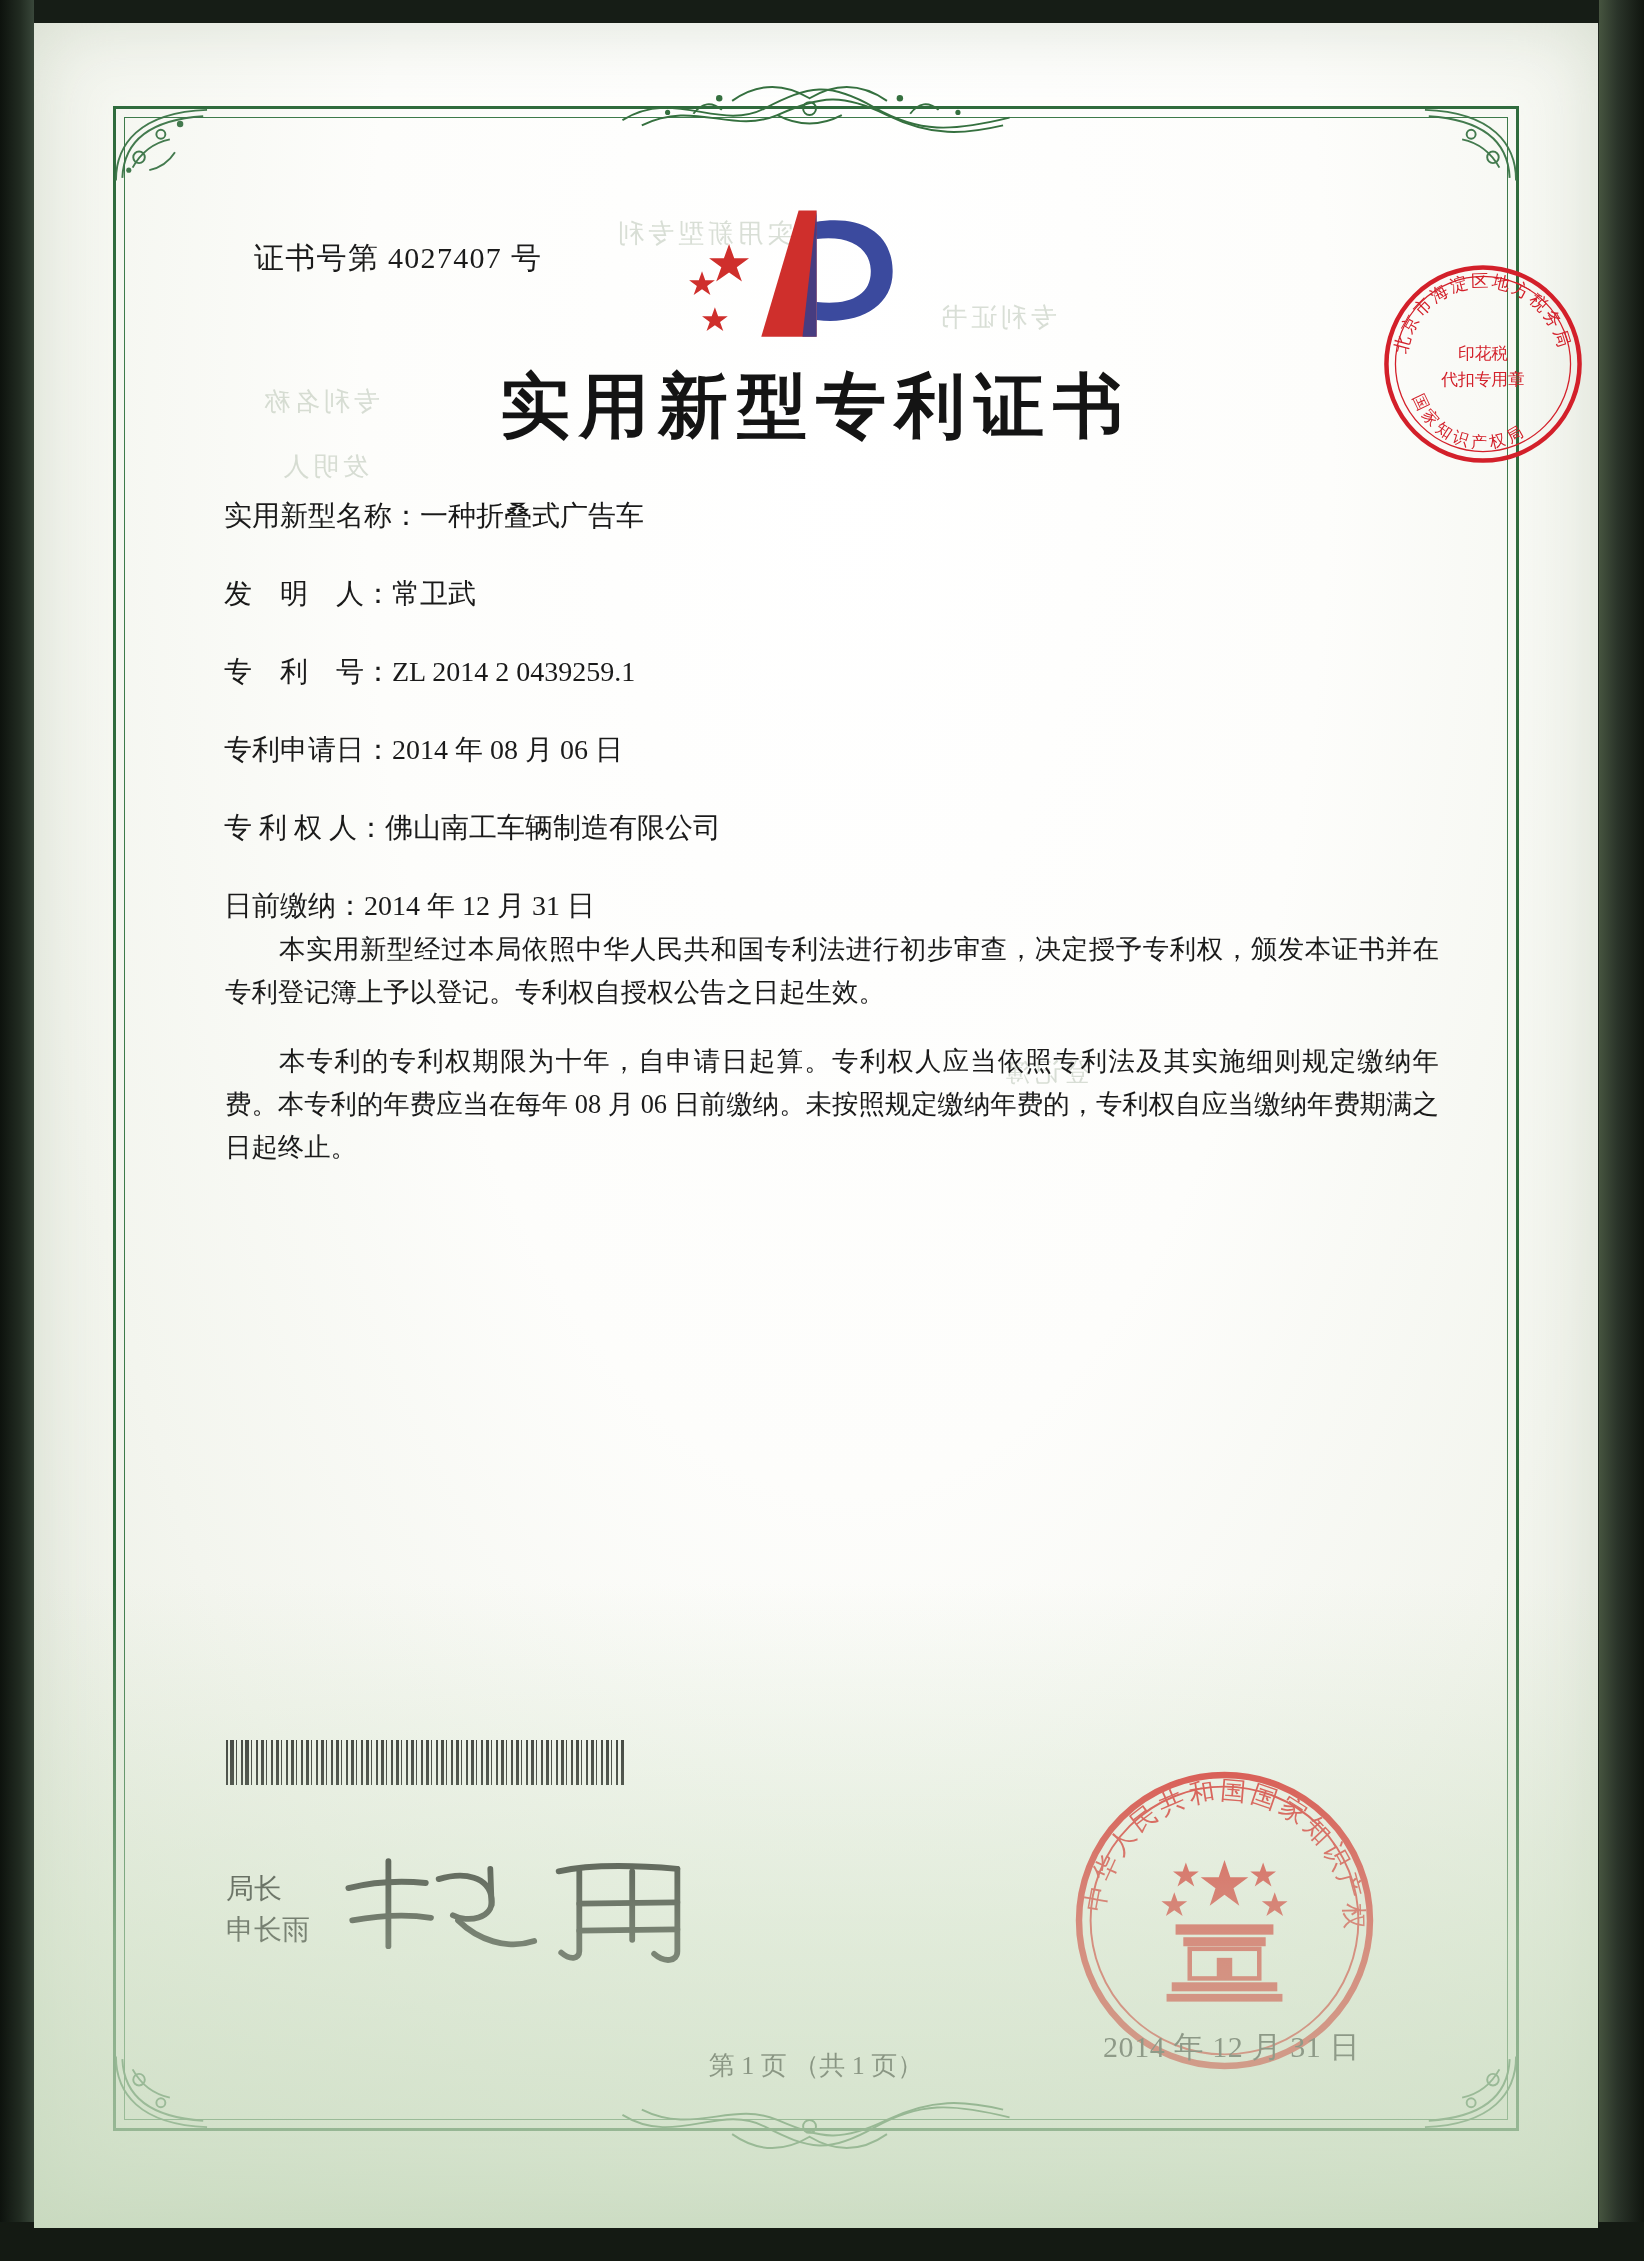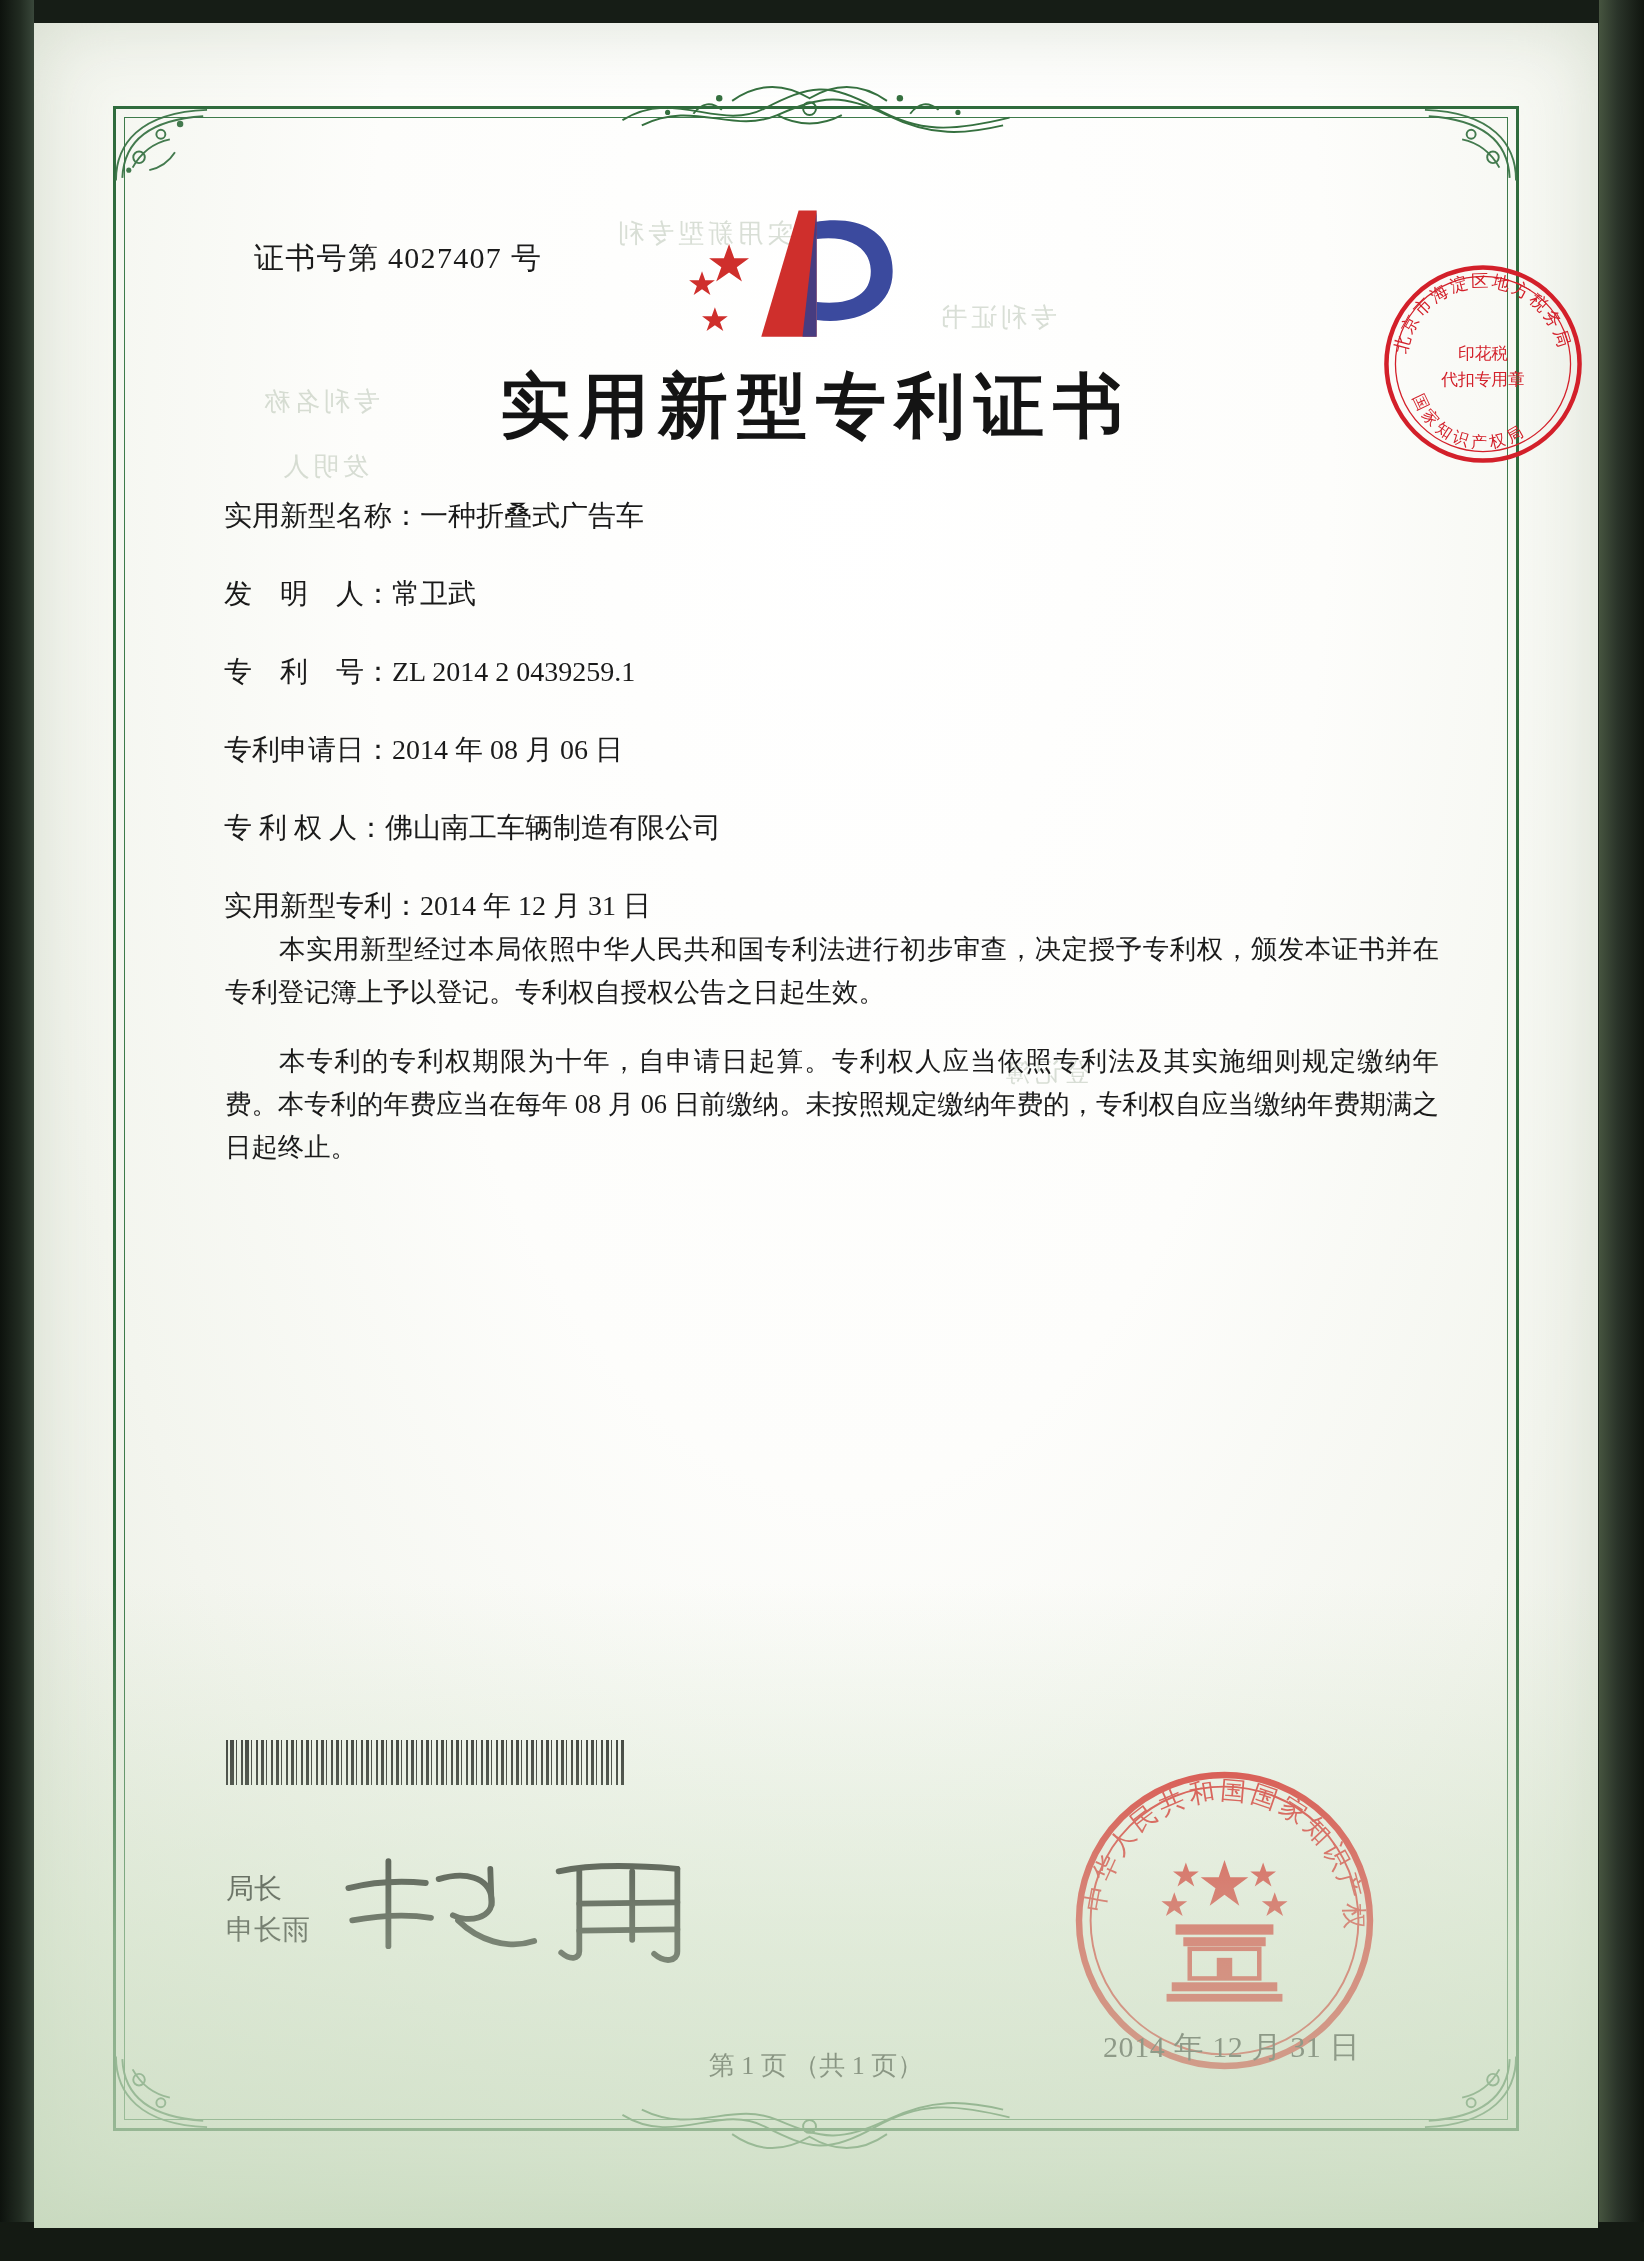--- a/index.html
+++ b/index.html
@@ -380,21 +380,21 @@
       <div class="field-row">
         <span class="field-label">专　利　号：</span><span class="field-value">ZL 2014 2 0439259.1</span>
       </div>
       <div class="field-row">
         <span class="field-label">专利申请日：</span><span class="field-value">2014 年 08 月 06 日</span>
       </div>
       <div class="field-row">
         <span class="field-label">专 利 权 人：</span><span class="field-value">佛山南工车辆制造有限公司</span>
       </div>
       <div class="field-row">
-        <span class="field-label">实用新型专利：</span><span class="field-value">2014 年 12 月 31 日</span>
+        <span class="field-label">日前缴纳：</span><span class="field-value">2014 年 12 月 31 日</span>
       </div>
     </div>
 
     <div class="paras">
       <p class="para">本实用新型经过本局依照中华人民共和国专利法进行初步审查，决定授予专利权，颁发本证书并在专利登记簿上予以登记。专利权自授权公告之日起生效。</p>
       <p class="para">本专利的专利权期限为十年，自申请日起算。专利权人应当依照专利法及其实施细则规定缴纳年费。本专利的年费应当在每年 08 月 06 日前缴纳。未按照规定缴纳年费的，专利权自应当缴纳年费期满之日起终止。</p>
     </div>
 
     <div class="barcode"></div>
 

